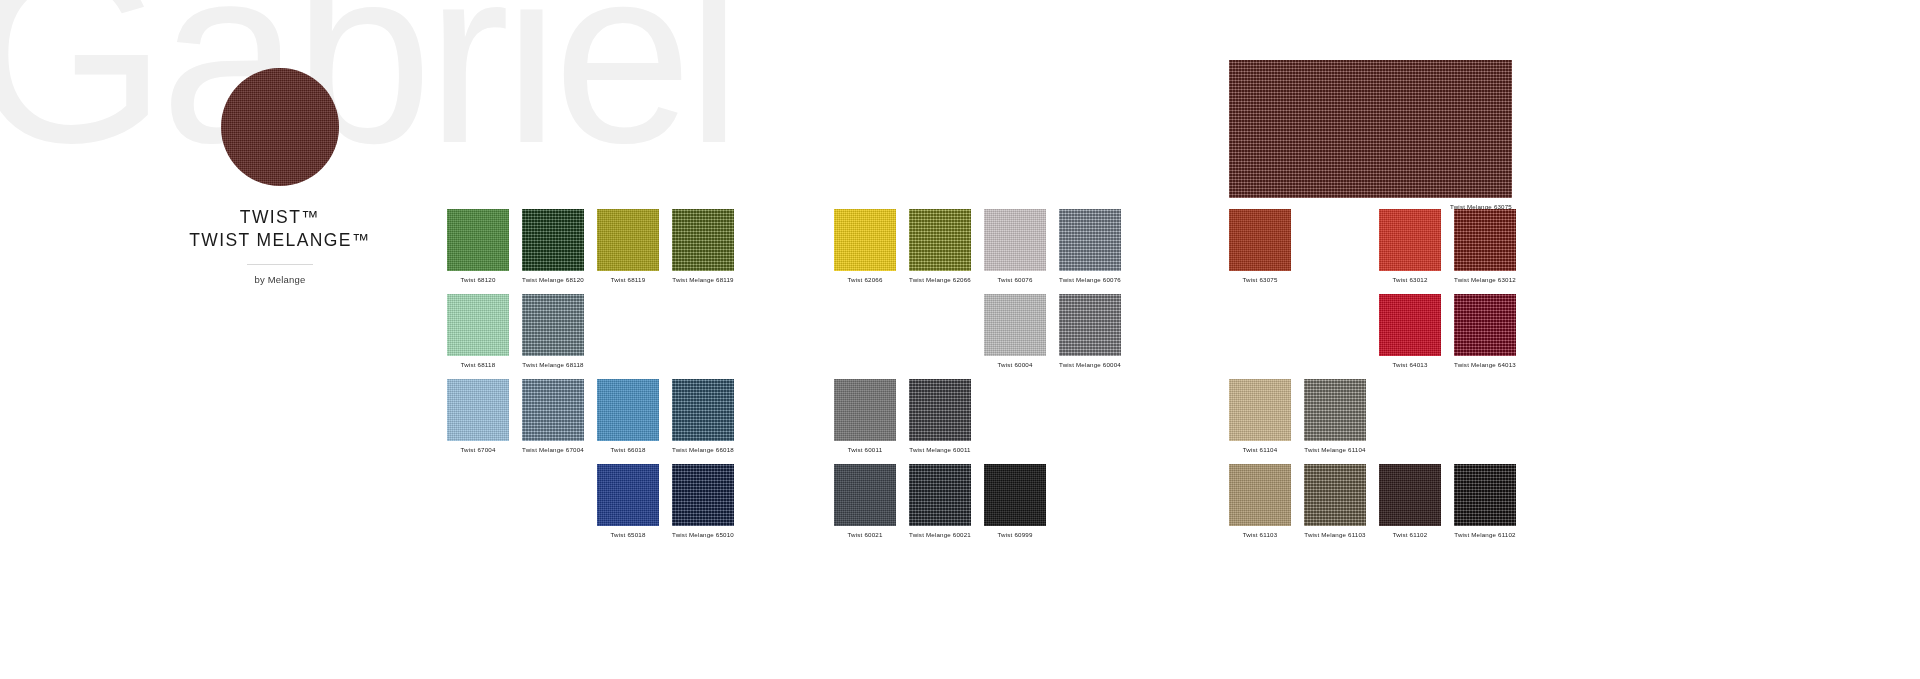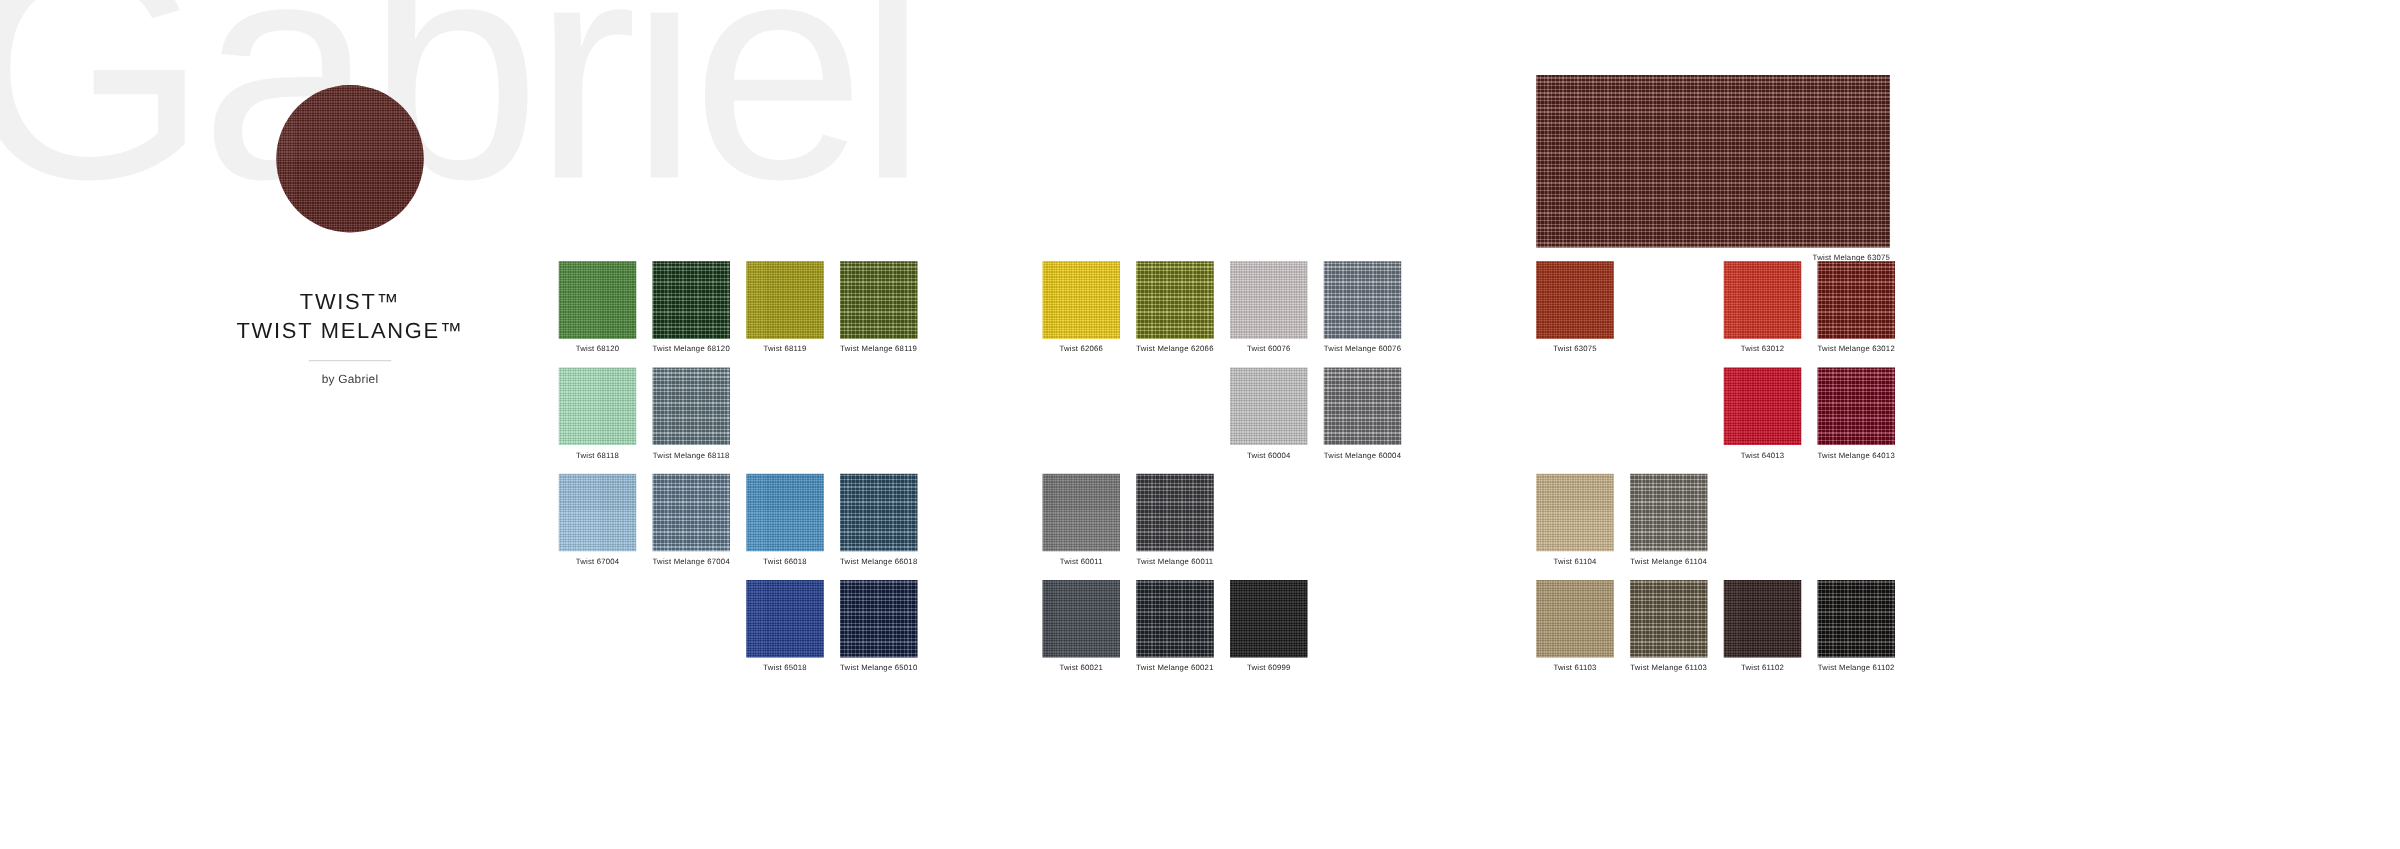--- a/index.html
+++ b/index.html
@@ -54,21 +54,21 @@
       repeating-linear-gradient(0deg, rgba(255,255,255,0.10) 0 1px, rgba(0,0,0,0.10) 1px 2px),
       repeating-linear-gradient(90deg, rgba(255,255,255,0.09) 0 1px, rgba(0,0,0,0.09) 1px 2px);
     pointer-events: none;
   }
   .weave-coarse::after {
     background-image:
       repeating-linear-gradient(0deg, rgba(255,255,255,0.22) 0 1px, rgba(0,0,0,0.22) 1px 3px),
       repeating-linear-gradient(90deg, rgba(255,255,255,0.20) 0 1px, rgba(0,0,0,0.20) 1px 3px);
   }
   #brand-title {
-    margin-top: 44px;
+    margin-top: 20px;
     font-size: 17.5px;
     letter-spacing: 1.4px;
     font-weight: 400;
     color: #1a1a1a;
     line-height: 1.34;
     white-space: pre-line;
     text-align: center;
   }
   #brand-rule {
     width: 66px; height: 1px;
@@ -137,21 +137,21 @@
 
 <div id="page">
 
   <div id="watermark">Gabriel</div>
 
   <div id="brand">
     <div id="hero-circle" class="weave" style="background-color: rgb(91, 36, 32);"></div>
     <div id="brand-title">TWIST™
 TWIST MELANGE™</div>
     <div id="brand-rule"></div>
-    <div id="brand-by">by Gabriel</div>
+    <div id="brand-by">by Melange</div>
   </div>
 
   <div id="hero-panel-wrap">
     <div id="hero-panel" class="weave-coarse weave" style="background-color: rgb(107, 42, 36);"></div>
     <div id="hero-panel-cap">Twist Melange 63075</div>
   </div>
 
   <div id="groups-host">
       <div class="group" style="left: 447px; top: 209px;">
         <div class="grid-row" style="top: 0px;">

